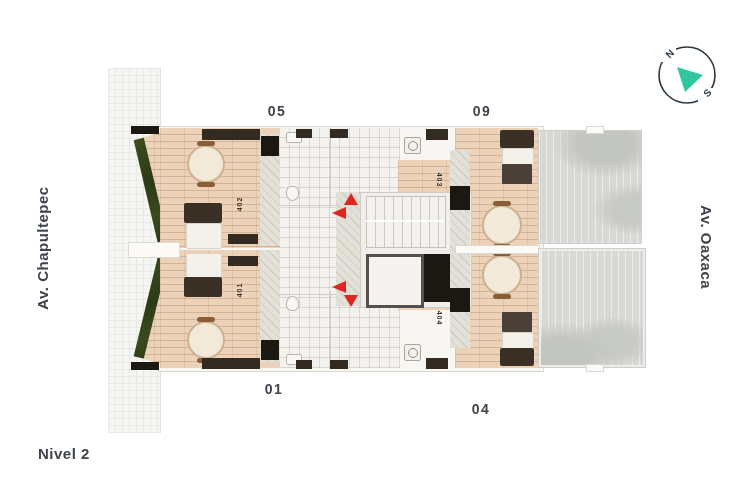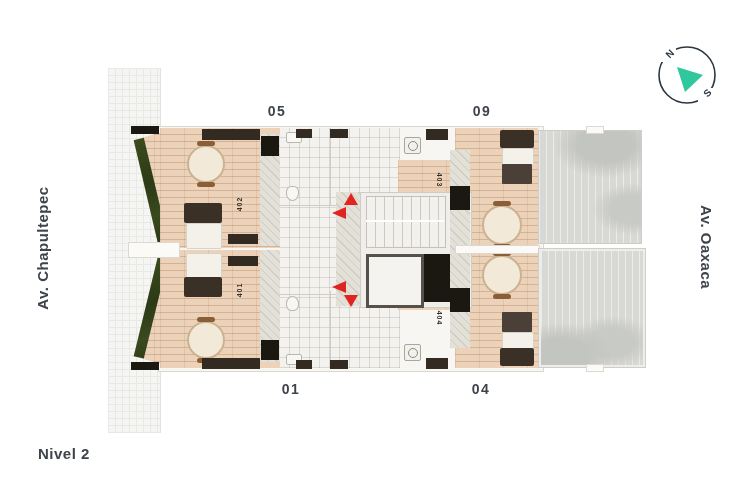--- a/index.html
+++ b/index.html
@@ -65,22 +65,22 @@
   <div class="lbl" style="left:42px;top:248px;">
     <span class="rot-ccw abs" style="left:0;top:0;">Av. Chapultepec</span>
   </div>
   <div class="lbl" style="left:706px;top:247px;">
     <span class="rot-cw abs" style="left:0;top:0;">Av. Oaxaca</span>
   </div>
   <div class="lbl" style="left:38px;top:445px;">Nivel 2</div>
 
   <div class="unit-lbl" style="left:277px;top:111px;">05</div>
   <div class="unit-lbl" style="left:482px;top:111px;">09</div>
-  <div class="unit-lbl" style="left:274px;top:389px;margin-left:17px;">01</div>
-  <div class="unit-lbl" style="left:481px;top:389px;text-align:right;">04</div>
+  <div class="unit-lbl" style="left:274px;top:389px;">01</div>
+  <div class="unit-lbl" style="left:481px;top:409px;text-align:right;">04</div>
 
   <svg class="abs" style="left:650px;top:38px;" width="74" height="74" viewBox="0 0 74 74">
     <circle cx="37" cy="37" r="28" fill="none" stroke="#2a3844" stroke-width="1.6"></circle>
     <rect x="10" y="10" width="16" height="14" fill="#ffffff"></rect>
     <rect x="48" y="50" width="16" height="14" fill="#ffffff"></rect>
     <polygon points="27,29 53,37 35,54" fill="#2fc79c"></polygon>
     <text x="17" y="22" font-size="10" font-weight="bold" fill="#2a3844" transform="rotate(-45 17 18)">N</text>
     <text x="55" y="60" font-size="10" font-weight="bold" fill="#2a3844" transform="rotate(-45 56 57)">S</text>
   </svg>
 

